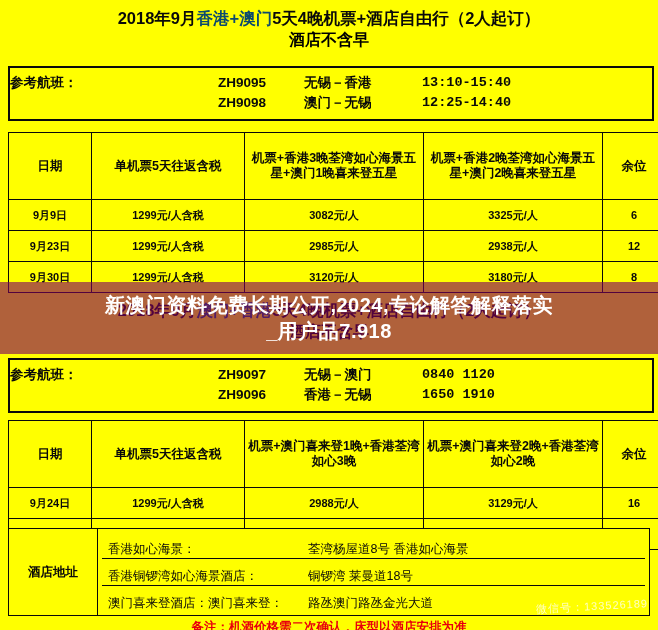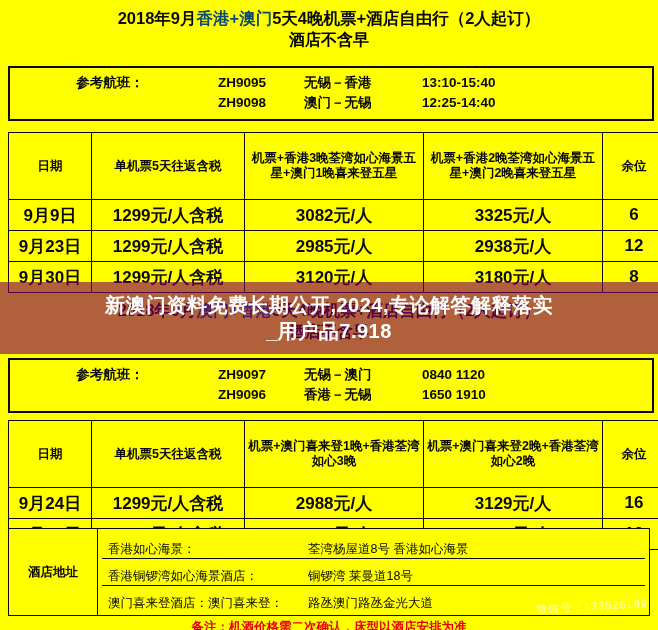--- a/index.html
+++ b/index.html
@@ -42,24 +42,24 @@
   }
   .frow{
     display:flex;
     align-items:center;
     font-size:13.5px;
     font-weight:bold;
     color:#0a0a0a;
     line-height:20px;
     white-space:nowrap;
   }
-  .frow .lbl{width:200px;text-align:center;padding-right:8px;}
+  .frow .lbl{width:200px;text-align:left;padding-right:8px;}
   .frow .code{width:86px;text-align:left;}
   .frow .route{width:118px;text-align:left;}
-  .frow .times{text-align:center;}
+  .frow .times{text-align:center;font-family:Liberation Mono, monospace;}
 
   
   table.t{
     border-collapse:collapse;
     width:642px;
     table-layout:fixed;
     background:#ffff00;
   }
   table.t td,table.t th{
     border:1.5px solid #0a0a0a;
@@ -70,21 +70,21 @@
     padding:2px 1px;
   }
   table.t thead th{
     font-weight:bold;
     font-size:12.5px;
     line-height:15px;
     height:62px;
   }
   table.t tbody td{
     height:26px;
-    font-size:17px;
+    font-size:11px;
     font-weight:bold;
   }
   .c-date{width:80px;}
   .c-ticket{width:150px;}
   .c-pkg{width:176px;}
   .c-seat{width:60px;}
 
   
   table.addr{
     border-collapse:collapse;

